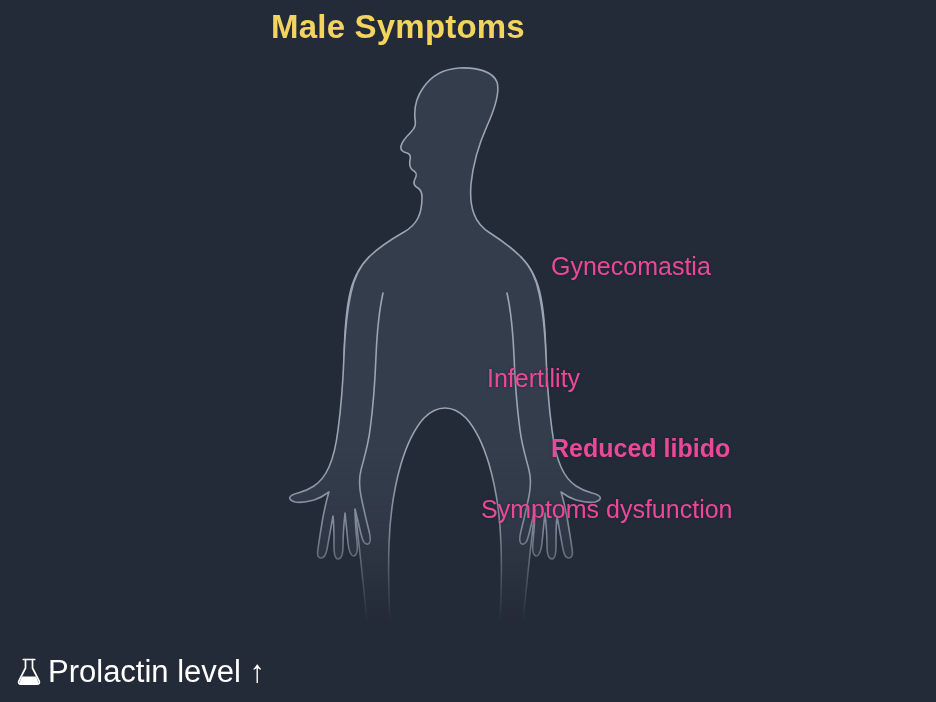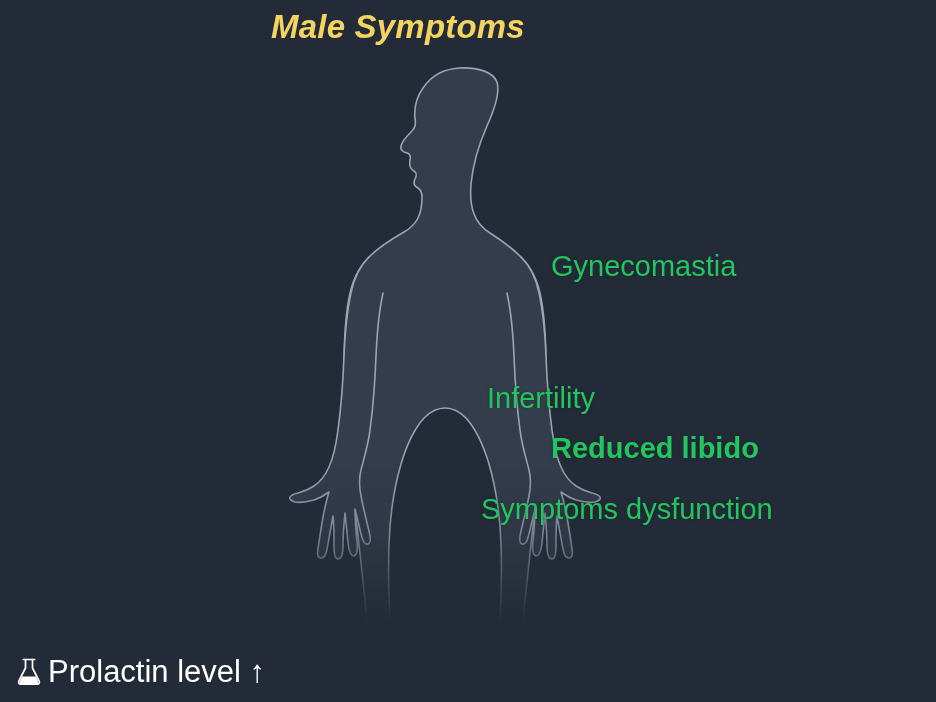--- a/index.html
+++ b/index.html
@@ -28,49 +28,48 @@
     top: 6px;
     left: 0;
     width: 796px;
     text-align: center;
     font-size: 33px;
     font-weight: bold;
     color: #F3D45F;
     letter-spacing: 0.2px;
     line-height: 42px;
     white-space: nowrap;
-    font-style: italic;
   }
 
   
   #figure-wrap {
     position: absolute;
     left: 268px;
     top: 52px;
     width: 420px;
     height: 570px;
   }
   #figure-svg {
     display: block;
     width: 420px;
     height: 570px;
   }
 
   
   .symptom {
     position: absolute;
-    font-size: 29px;
-    color: #22c55e;
+    font-size: 25px;
+    color: #ec4899;
     white-space: nowrap;
     line-height: 34px;
     text-shadow: 0 0 3px rgba(25,31,42,0.55);
     text-align: right;
   }
   #symptom-0 { left: 551px; top: 249px; }
-  #symptom-1 { left: 487px; top: 381px; }
+  #symptom-1 { left: 487px; top: 361px; }
   #symptom-2 { left: 551px; top: 431px; font-weight: bold; }
   #symptom-3 { left: 481px; top: 492px; }
 
   
   #footer {
     position: absolute;
     left: 16px;
     bottom: 12px;
     display: flex;
     align-items: center;

